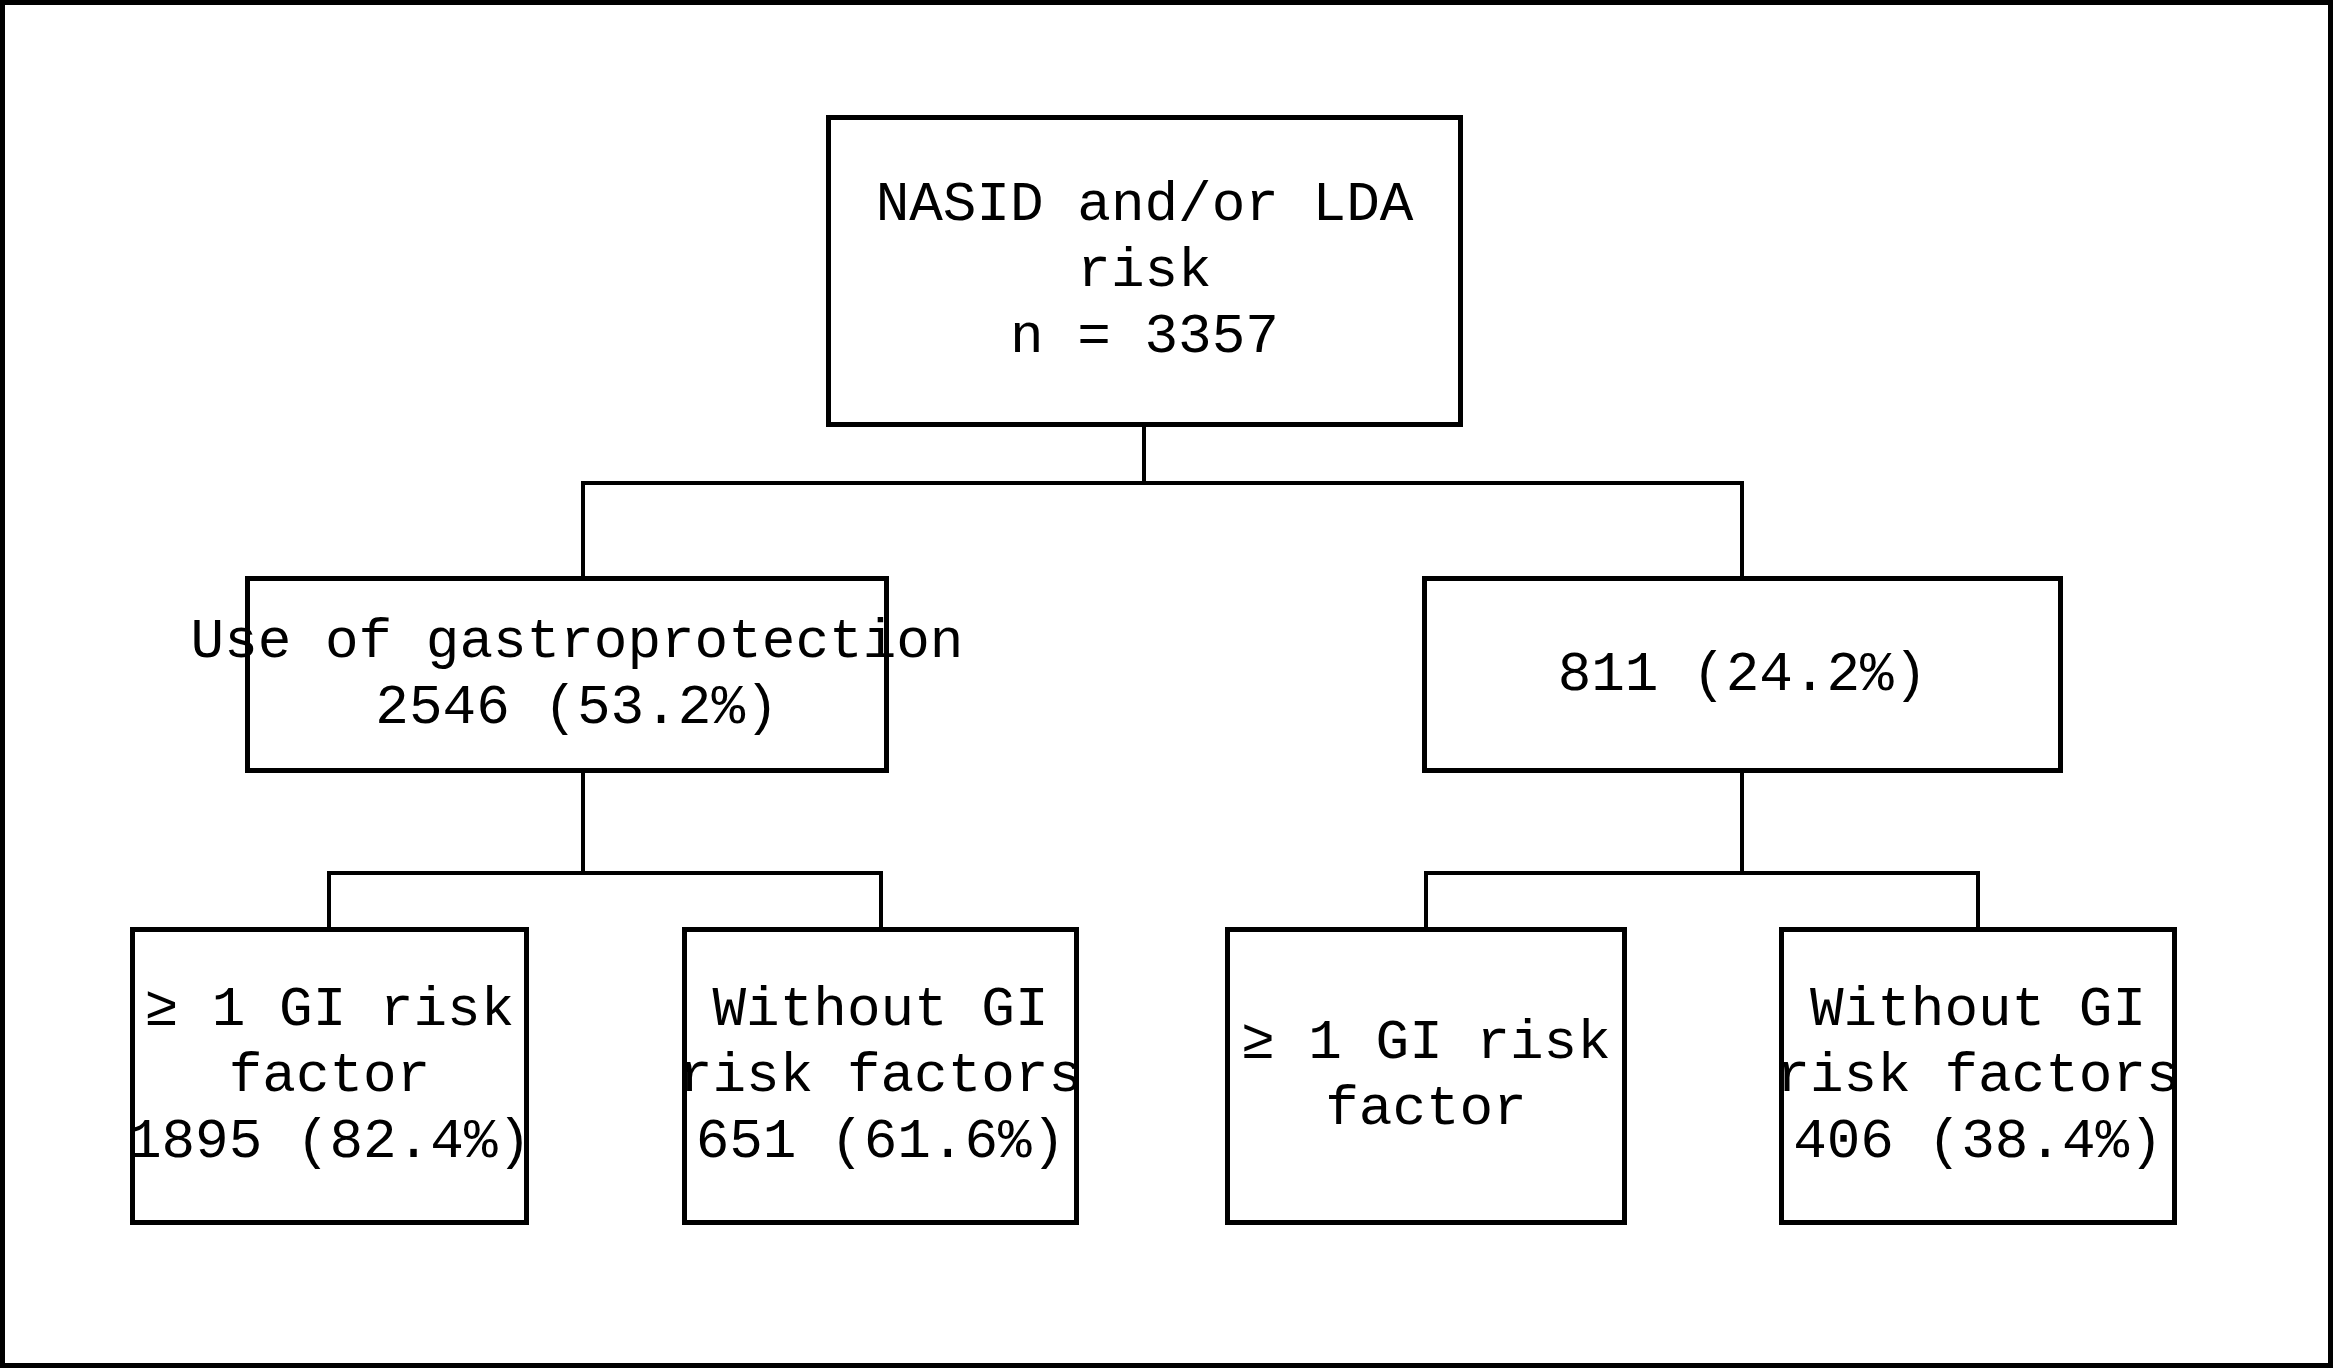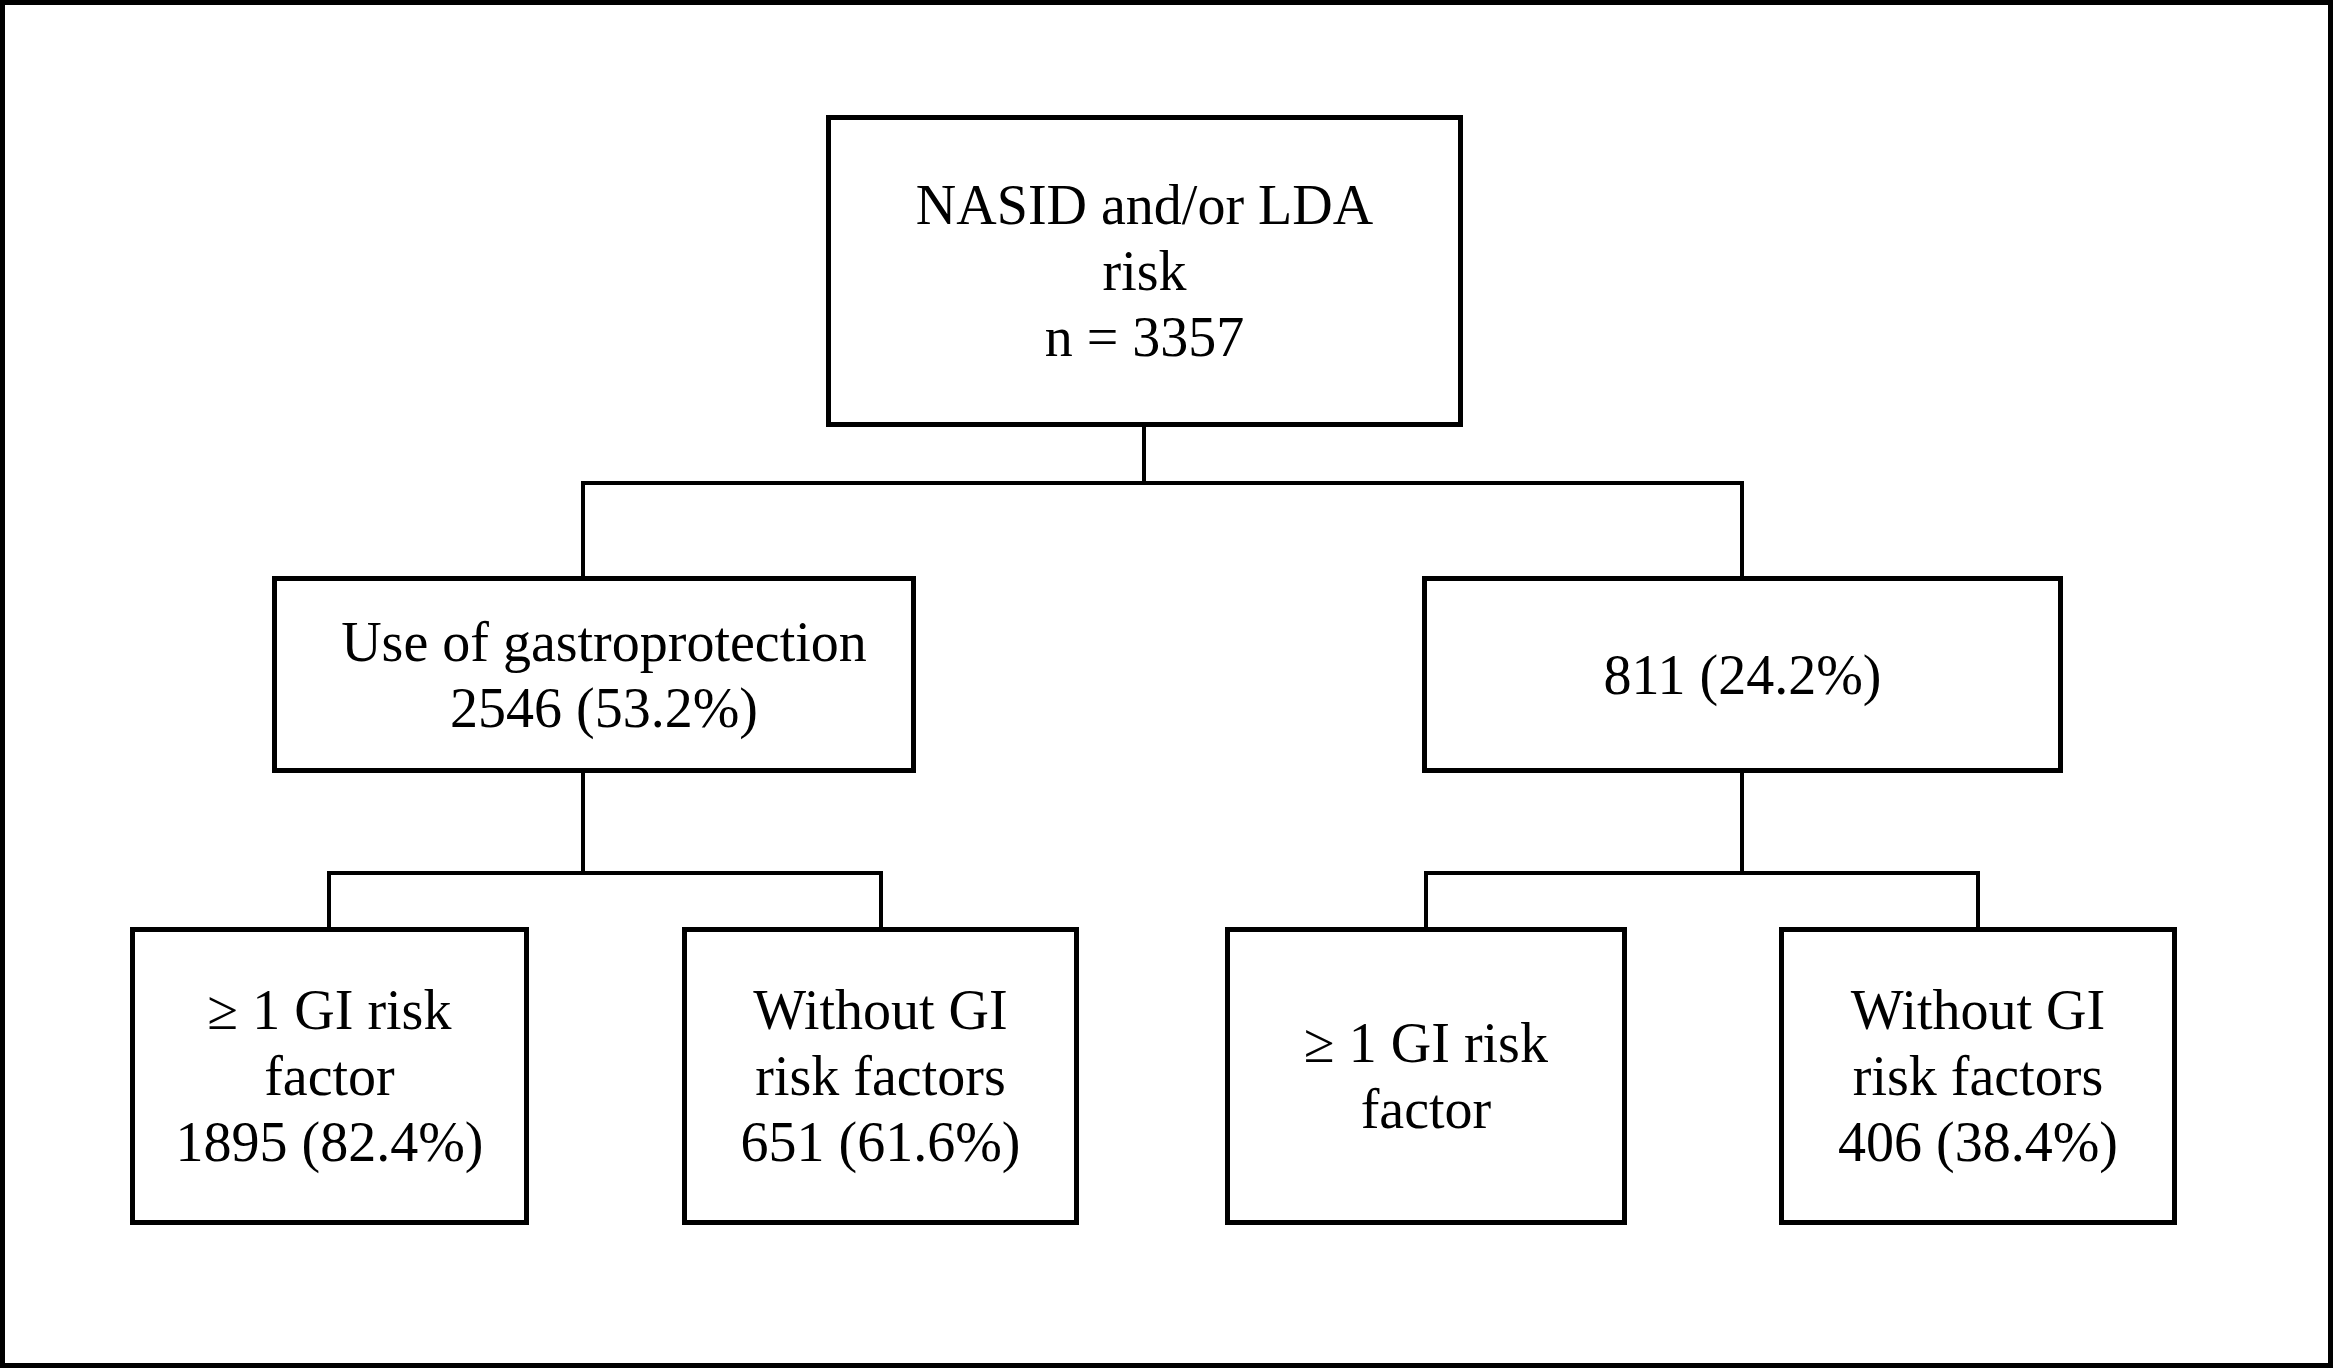--- a/index.html
+++ b/index.html
@@ -7,21 +7,21 @@
     padding: 0;
     background: #ffffff;
   }
   .figure {
     position: relative;
     width: 2333px;
     height: 1368px;
     background: var(--bg, #ffffff);
     border: 5px solid var(--line, #000000);
     box-sizing: border-box;
-    font-family: Liberation Serif, serif;
+    font-family: Liberation Mono, monospace;
     color: var(--text, #000000);
   }
   .node {
     position: absolute;
     box-sizing: border-box;
     border: 5px solid var(--line, #000000);
     background: var(--bg, #ffffff);
     display: flex;
     flex-direction: column;
     align-items: center;
@@ -58,21 +58,21 @@
   <div class="conn h" style="left:1419px; top:866px; width:556px;"></div>
   <div class="conn v" style="left:1419px; top:866px; height:58px;"></div>
   <div class="conn v" style="left:1971px; top:866px; height:58px;"></div>
 
   <div class="node" style="left:821px; top:110px; width:637px; height:312px;">
     <div class="ln">NASID and/or LDA</div>
     <div class="ln">risk</div>
     <div class="ln">n = 3357</div>
   </div>
 
-  <div class="node" style="left:267px; top:571px; width:644px; height:197px;padding-left:20px;">
+  <div class="node" style="left:240px; top:571px; width:644px; height:197px;padding-left:20px;">
     <div class="ln">Use of gastroprotection</div>
     <div class="ln">2546 (53.2%)</div>
   </div>
 
   <div class="node" style="left:1417px; top:571px; width:641px; height:197px;">
     <div class="ln">811 (24.2%)</div>
   </div>
 
   <div class="node" style="left:125px; top:922px; width:399px; height:298px;">
     <div class="ln">≥ 1 GI risk</div>

